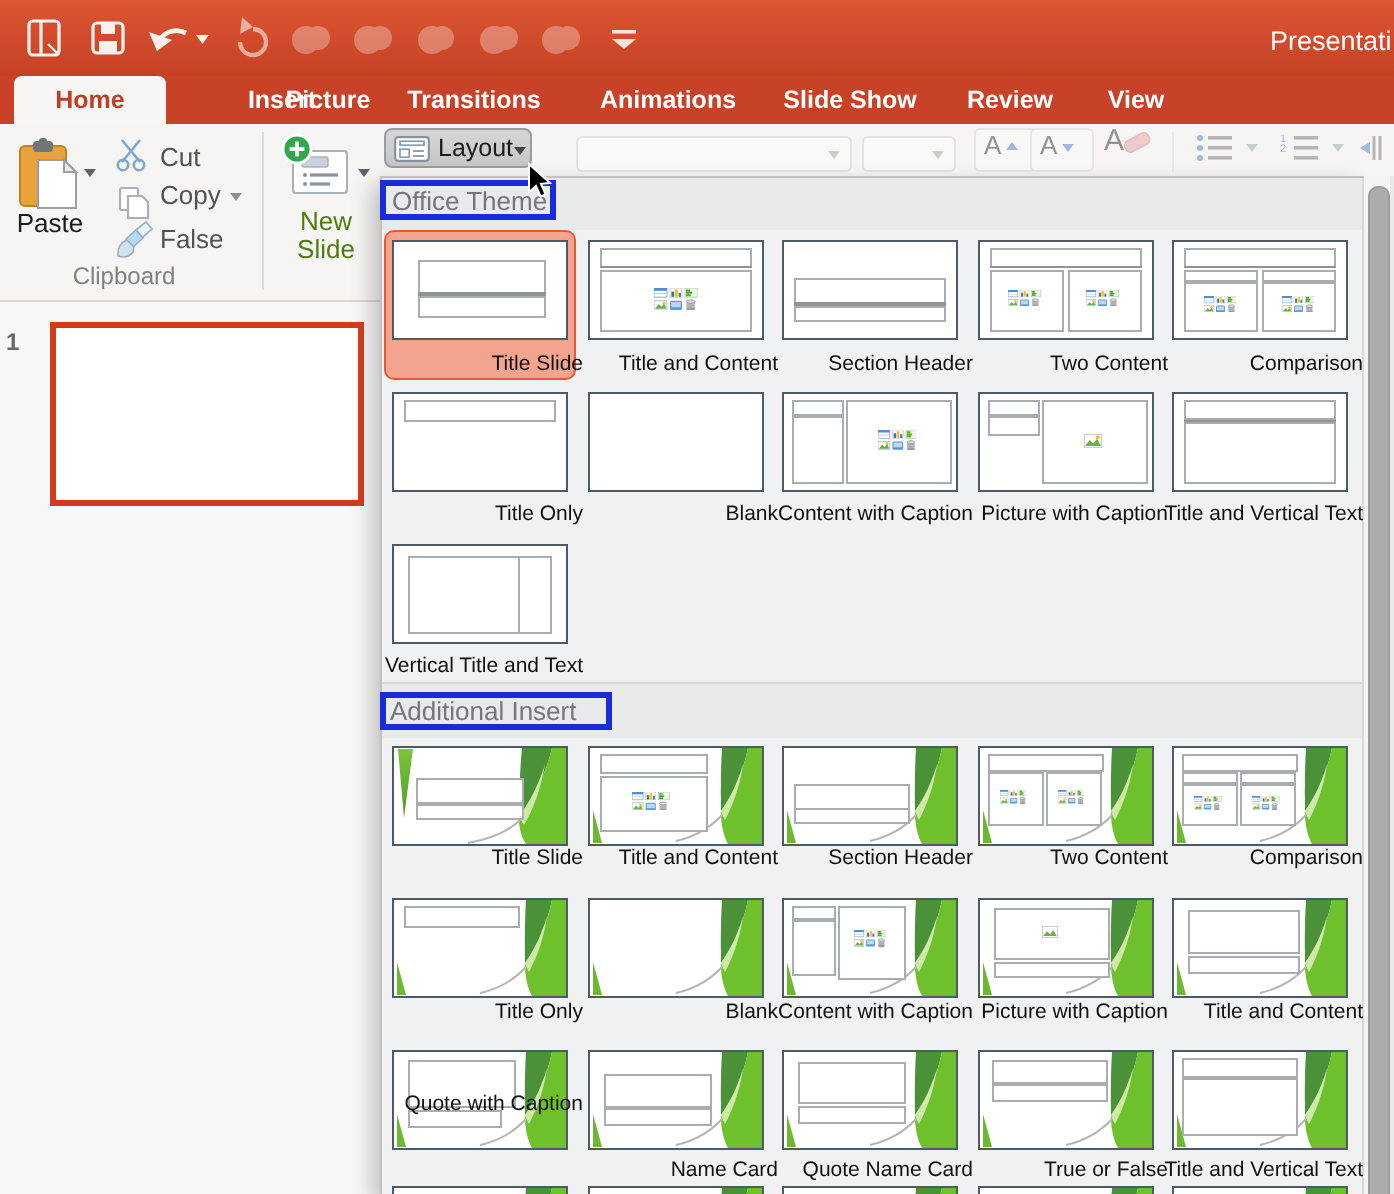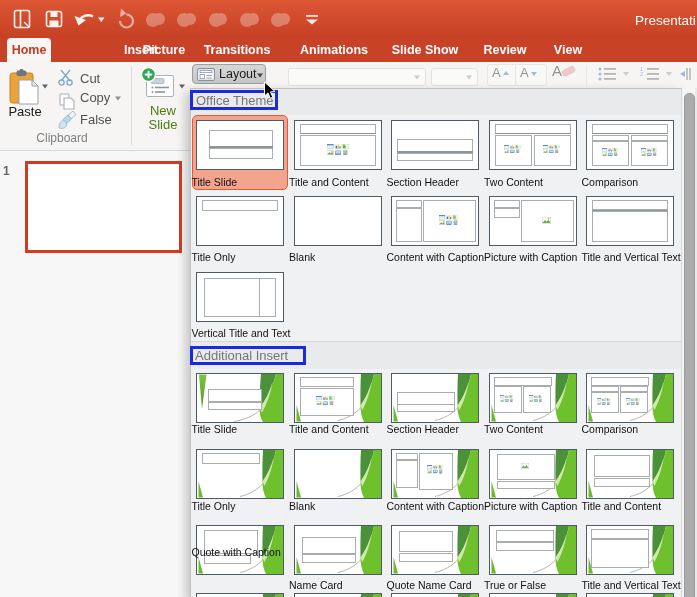--- a/index.html
+++ b/index.html
@@ -1,16 +1,16 @@
 <!DOCTYPE html>
 <html><head><meta charset="utf-8"><style>
 html,body{margin:0;padding:0}
 body{width:697px;height:597px;position:relative;overflow:hidden;font-family:"Liberation Sans",sans-serif;background:#f6f5f3;-webkit-font-smoothing:antialiased}
 .abs{position:absolute}
-.lbl{position:absolute;width:100px;text-align:left;font-size:10.5px;color:#111;line-height:11px;white-space:nowrap}
+.lbl{position:absolute;width:100px;text-align:right;font-size:10.5px;color:#111;line-height:11px;white-space:nowrap}
 .thumb{position:absolute;width:86px;height:48px;background:#fff;border:1px solid #4e5b66;overflow:hidden}
 
 </style></head><body>
 <div class="abs" style="left:0;top:0;width:697px;height:38px;background:linear-gradient(#dc5634,#c64124)"></div>
 <svg class="abs" style="left:0;top:0" width="330" height="38" viewBox="0 0 330 38">
 <g stroke="#fff" fill="none" stroke-width="1.6" opacity=".92">
  <rect x="14.5" y="10.5" width="15" height="17" rx="2"></rect>
  <path d="M20.5 10.5 v17"></path>
  <path d="M24 22 l5.5 5.5" stroke-width="1.2"></path>
  <rect x="46.5" y="11.5" width="15" height="15" rx="2"></rect>
@@ -38,21 +38,21 @@
  <circle cx="278" cy="20" r="7"></circle>
       <circle cx="284" cy="19" r="6"></circle>
 </g>
 <g opacity=".85" fill="#fff">
  <rect x="306" y="15" width="12" height="1.8"></rect>
  <path d="M306 19.5 l12 0 -6 5 z"></path>
 </g>
 </svg>
 <div class="abs" style="left:635px;top:13px;color:#fff;font-size:13.5px;font-weight:500">Presentati</div>
 <div class="abs" style="left:0;top:38px;width:697px;height:24px;background:#c84227"></div>
-<div class="abs" style="left:7px;top:38px;width:44px;height:24px;background:#f7f6f4;border-radius:4px 4px 0 0;color:#c33d20;font-size:12.5px;font-weight:bold;text-align:center;line-height:25px">Home</div>
+<div class="abs" style="left:7px;top:38px;width:76px;height:24px;background:#f7f6f4;border-radius:4px 4px 0 0;color:#c33d20;font-size:12.5px;font-weight:bold;text-align:center;line-height:25px">Home</div>
 <div class="abs" style="left:48px;top:38px;width:110px;height:24px;color:#fff;font-size:12.5px;font-weight:bold;text-align:right;line-height:25px">Insert</div>
 <div class="abs" style="left:109px;top:38px;width:110px;height:24px;color:#fff;font-size:12.5px;font-weight:bold;text-align:center;line-height:25px">Picture</div>
 <div class="abs" style="left:182px;top:38px;width:110px;height:24px;color:#fff;font-size:12.5px;font-weight:bold;text-align:center;line-height:25px">Transitions</div>
 <div class="abs" style="left:279px;top:38px;width:110px;height:24px;color:#fff;font-size:12.5px;font-weight:bold;text-align:center;line-height:25px">Animations</div>
 <div class="abs" style="left:370px;top:38px;width:110px;height:24px;color:#fff;font-size:12.5px;font-weight:bold;text-align:center;line-height:25px">Slide Show</div>
 <div class="abs" style="left:450px;top:38px;width:110px;height:24px;color:#fff;font-size:12.5px;font-weight:bold;text-align:center;line-height:25px">Review</div>
 <div class="abs" style="left:513px;top:38px;width:110px;height:24px;color:#fff;font-size:12.5px;font-weight:bold;text-align:center;line-height:25px">View</div>
 <div class="abs" style="left:0;top:62px;width:697px;height:88px;background:#f6f5f3;border-bottom:1px solid #d8d8d8"></div>
 <svg class="abs" style="left:8px;top:68px" width="38" height="38" viewBox="0 0 38 38">
 <rect x="2" y="5" width="23" height="30" rx="2.5" fill="#eaa23b" stroke="#c08427" stroke-width="1"></rect>

